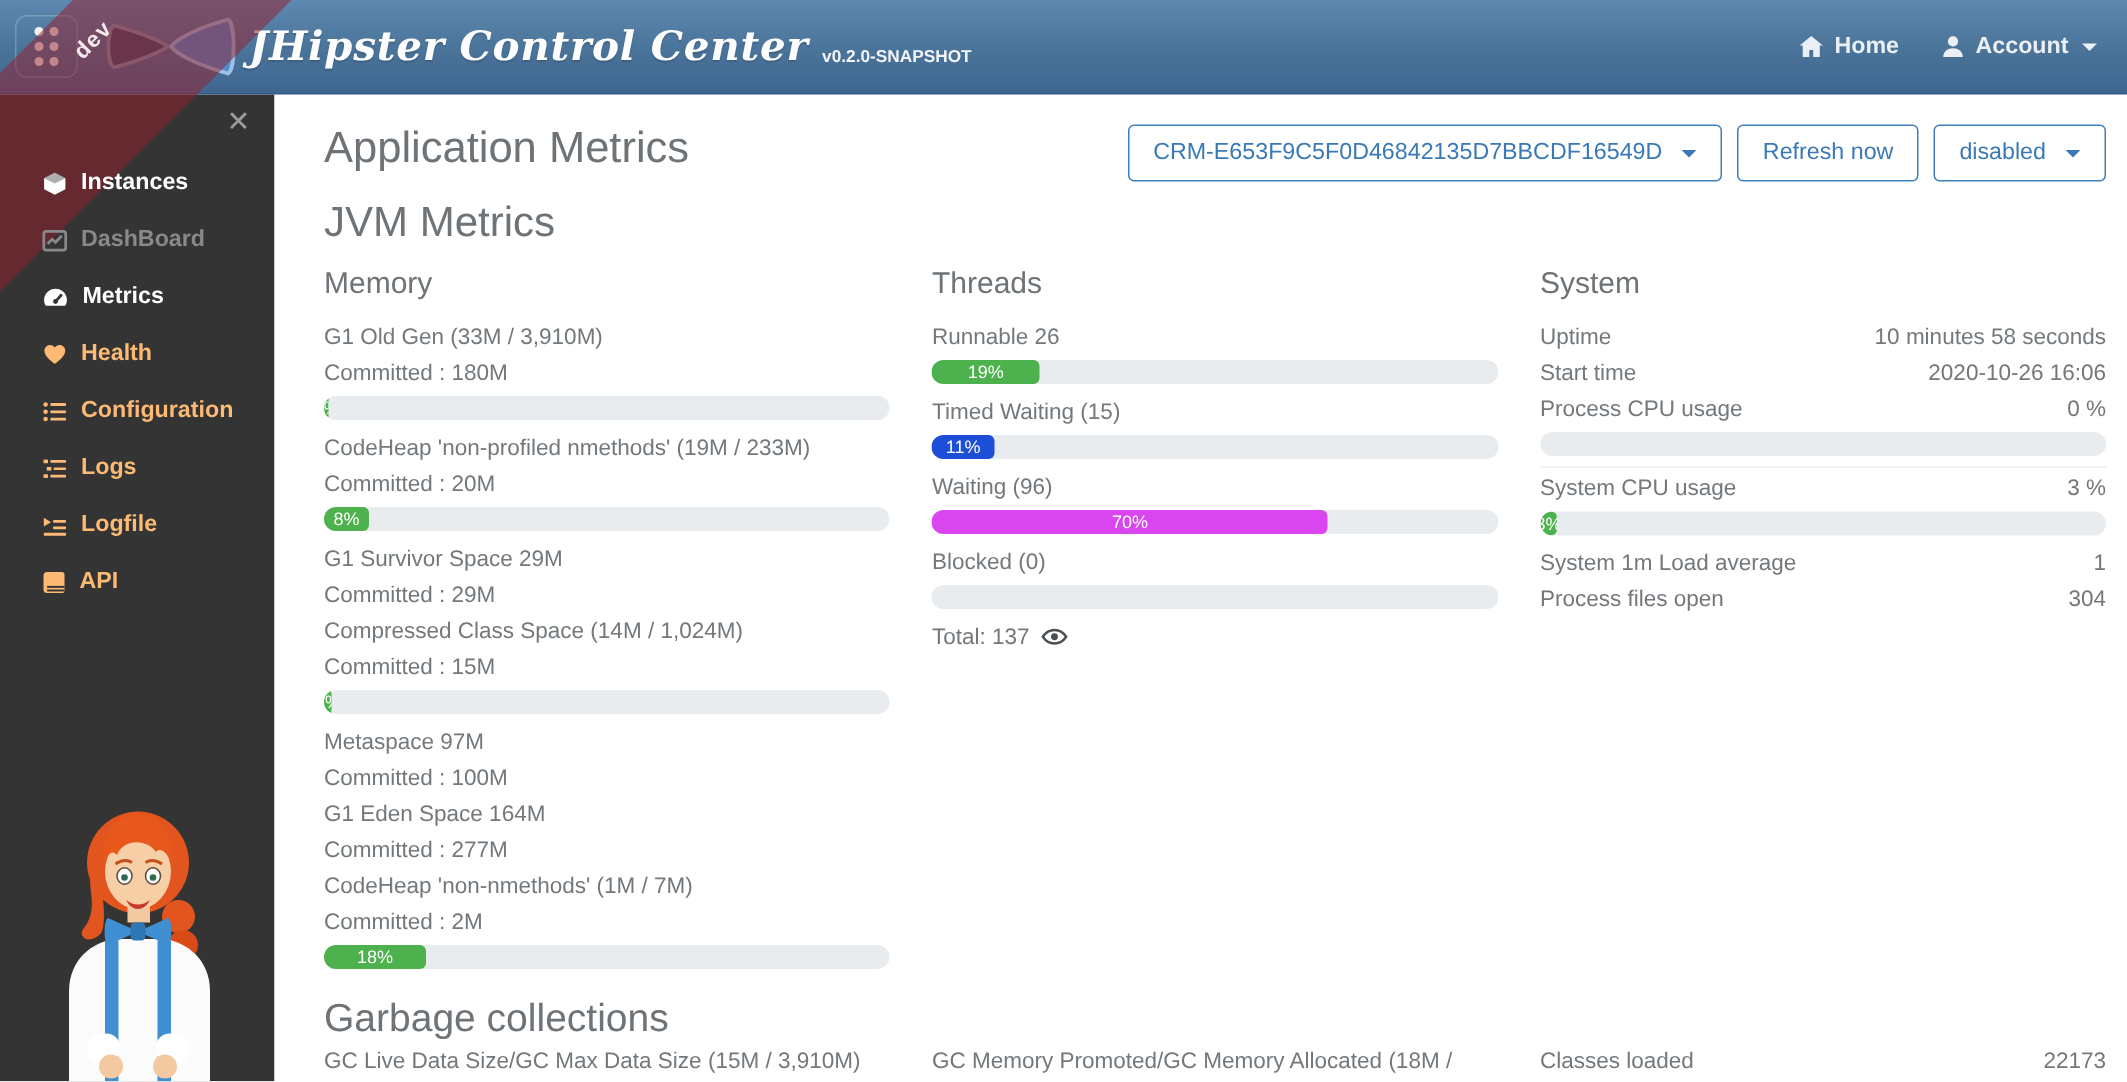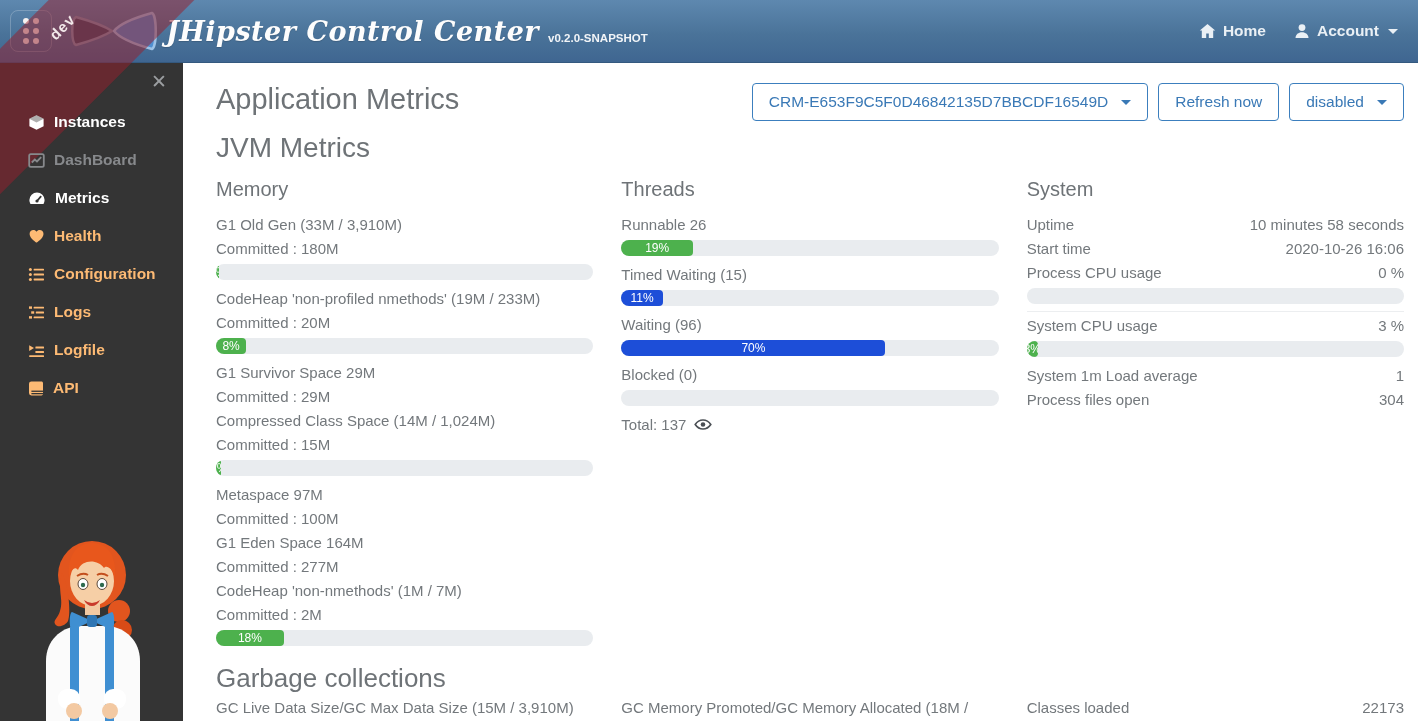--- a/index.html
+++ b/index.html
@@ -60,21 +60,21 @@
   .btn .caret { border-top-color:#3a79b6; }
 
   .cols { display:grid; grid-template-columns:repeat(3,1fr); column-gap:28px; }
   .line { font-size:15px; line-height:24px; }
   .progress { height:16px; background:#e9ecef; border-radius:8px; overflow:hidden;
     margin:3px 0 7px; }
   .bar { height:100%; display:flex; align-items:center; justify-content:center;
     color:#fff; font-size:12px; font-weight:400; border-radius:4px; overflow:hidden; }
   .bar.g { background:#4db14d; }
   .bar.o { background:#1d4ed8; }
-  .bar.b { background:#1d4ed8;text-align:center; }
+  .bar.b { background:#d946ef;text-align:center; }
   .striped { background-image:linear-gradient(45deg,rgba(255,255,255,.25) 25%,transparent 25%,
     transparent 50%,rgba(255,255,255,.25) 50%,rgba(255,255,255,.25) 75%,transparent 75%,transparent);
     background-size:16px 16px; }
   .kv { display:flex; justify-content:space-between; font-size:15px; line-height:24px; }
   .faint-hr { border:none; border-top:1px solid #eceef0; margin:3px 0 2px; }
   .total-row { display:flex; align-items:flex-start; gap:8px; font-size:15px; margin-top:10px; }
   .eye-btn { background:none; border:none; cursor:pointer; display:flex; align-items:center; }
   .gc-title { font-size:15px; line-height:24px; margin-bottom:6px; }
 </style>
 </head>

